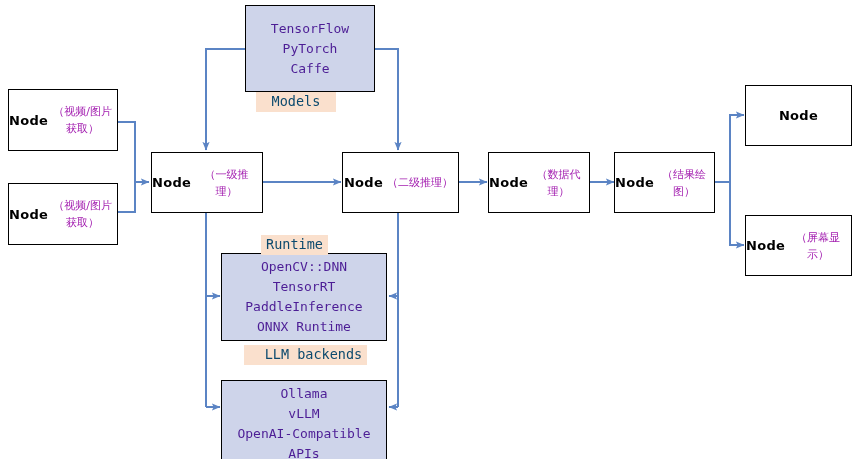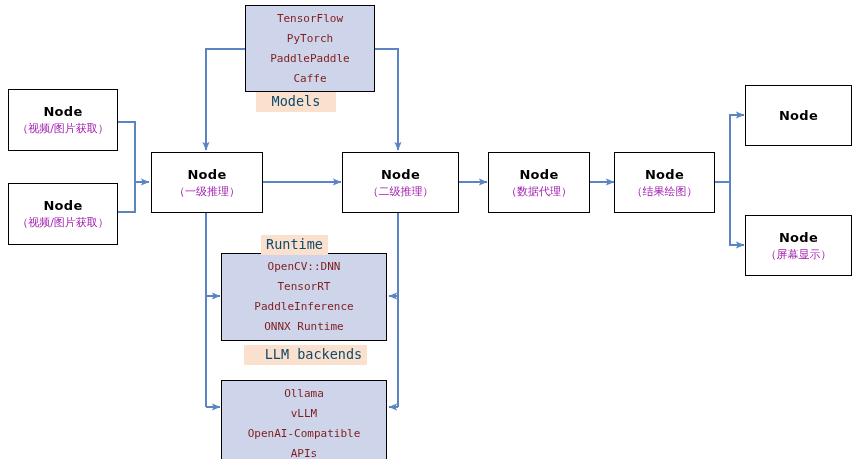--- a/index.html
+++ b/index.html
@@ -25,21 +25,21 @@
     top: 0;
     width: 865px;
     height: 459px;
   }
   .node-box {
     position: absolute;
     box-sizing: border-box;
     border: 1.6px solid #000000;
     background: #ffffff;
     display: flex;
-    flex-direction: column;
+    flex-direction: row;
     align-items: center;
     justify-content: center;
     text-align: center;
     z-index: 3;
   }
   .node-title {
     font-family: "DejaVu Sans", sans-serif;
     font-weight: bold;
     font-size: 13px;
     color: #000000;
@@ -61,22 +61,22 @@
     background: #ced4ea;
     display: flex;
     flex-direction: column;
     align-items: center;
     justify-content: center;
     text-align: center;
     z-index: 3;
   }
   .stack-line {
     font-family: "DejaVu Sans Mono", monospace;
-    font-size: 11px;
-    color: #7f1d1d;
+    font-size: 13px;
+    color: #4c1d95;
     line-height: 20px;
     white-space: pre;
     text-align: center;
   }
   .tag-label {
     position: absolute;
     box-sizing: border-box;
     background: #fae0cd;
     font-family: "DejaVu Sans Mono", monospace;
     font-size: 13.5px;
@@ -128,21 +128,20 @@
 
       <path d="M714,182 L730,182"></path>
       <path d="M730,182 L730,115 L744,115" marker-end="url(#arrowhead)"></path>
       <path d="M730,182 L730,245 L744,245" marker-end="url(#arrowhead)"></path>
     </g>
   </svg>
 
   <div class="stack-box" style="left:245px; top:5px; width:130px; height:87px;">
     <div class="stack-line">TensorFlow</div>
     <div class="stack-line">PyTorch</div>
-    <div class="stack-line">PaddlePaddle</div>
     <div class="stack-line">Caffe</div>
   </div>
   <div class="tag-label" style="left:256px; top:92px; width:80px; height:20px;">Models</div>
 
   <div class="node-box" style="left:8px; top:89px; width:110px; height:62px;">
     <div class="node-title">Node</div>
     <div class="node-sub">（视频/图片获取）</div>
   </div>
 
   <div class="node-box" style="left:8px; top:183px; width:110px; height:62px;">

